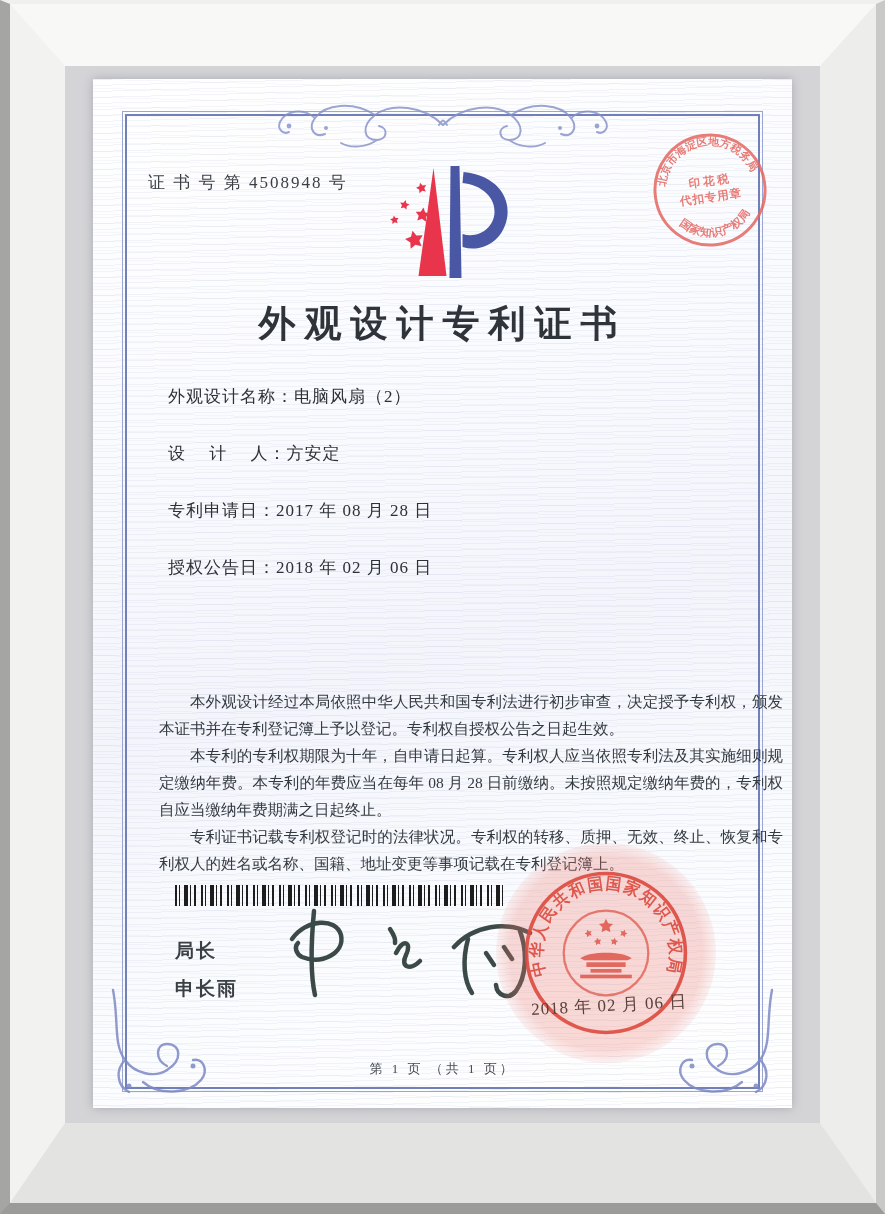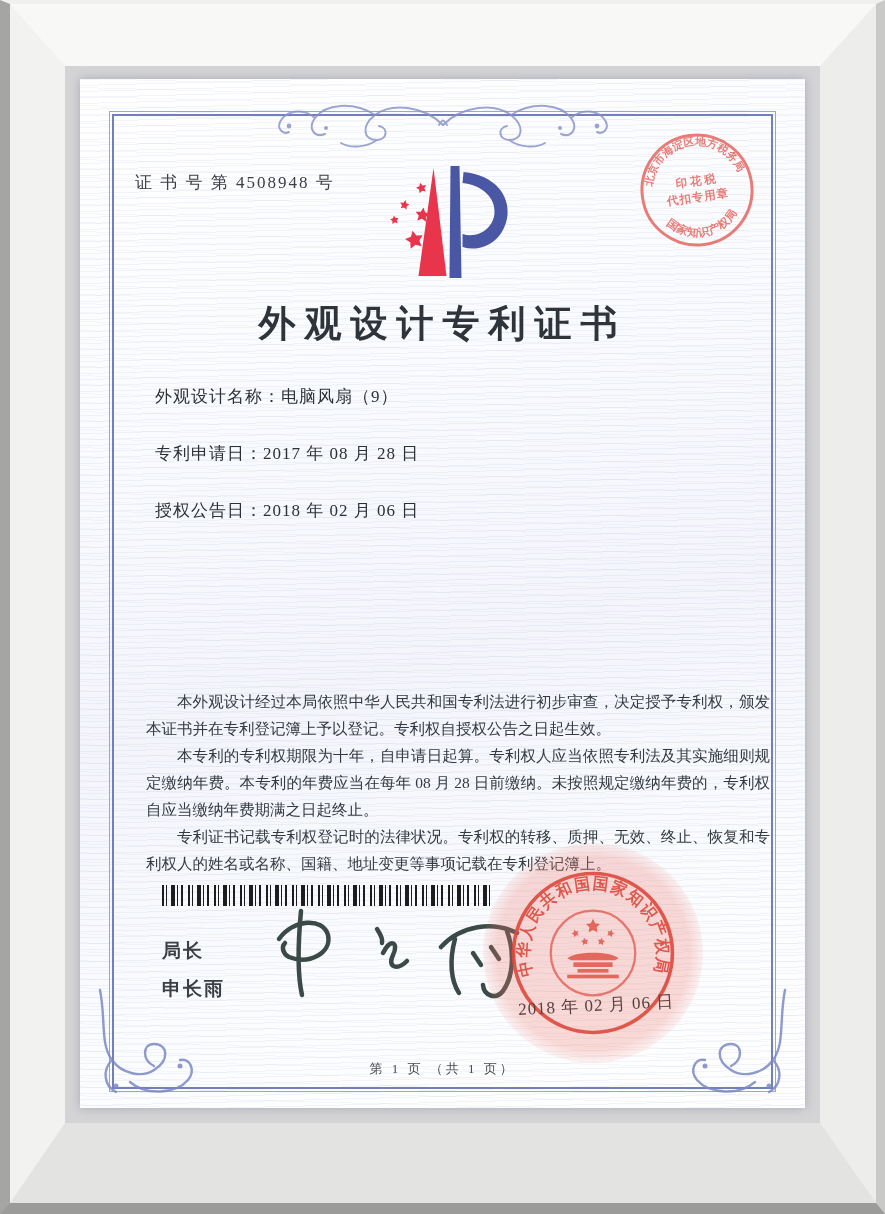--- a/index.html
+++ b/index.html
@@ -16,21 +16,21 @@
     border-style:solid;border-width:4px 9px 11px 10px;
     border-color:#f0f0ef #c9c9c8 #9b9b9a #a5a5a4;
   }
   .photo-frame{
     position:absolute;inset:0;
     border-style:solid;border-width:62px 56px 80px 55px;
     border-color:#f8f8f7 #ededec #e3e3e2 #f2f2f1;
   }
   .mat-gap{
     position:absolute;inset:0;background:#d4d4d6;
-    padding:13px 15px 15px;box-sizing:border-box;
+    padding:13px 28px 15px;box-sizing:border-box;
   }
   
   .paper{
     position:relative;width:100%;height:100%;
     background:linear-gradient(165deg,#ffffff 0%,#fafbfe 30%,#f3f5fb 55%,#fbfcfe 80%,#ffffff 100%);
     box-shadow:0 0 9px rgba(90,95,120,.35);
   }
   .paper::before{ 
     content:"";position:absolute;inset:0;pointer-events:none;
     background:
@@ -165,21 +165,24 @@
             <g fill="#4a57a5">
               <polygon points="75,3 84,3 86,115 74,115"></polygon>
               <path d="M88,9 C120,12 134,33 132,52 C129,78 107,90 87,84 L87,71 C103,76 118,65 119,50 C120,35 107,22 87,20 Z"></path>
             </g>
           </svg>
 
           <div class="title">外观设计专利证书</div>
 
           <div class="fields">
             <div class="field">
-              <span class="lab">外观设计名称：</span><span class="val">电脑风扇（9）</span>
+              <span class="lab">外观设计名称：</span><span class="val">电脑风扇（2）</span>
+            </div>
+            <div class="field">
+              <span class="lab">设　 计　 人：</span><span class="val">方安定</span>
             </div>
             <div class="field">
               <span class="lab">专利申请日：</span><span class="val">2017 年 08 月 28 日</span>
             </div>
             <div class="field">
               <span class="lab">授权公告日：</span><span class="val">2018 年 02 月 06 日</span>
             </div>
           </div>
 
           <div class="paragraphs">

